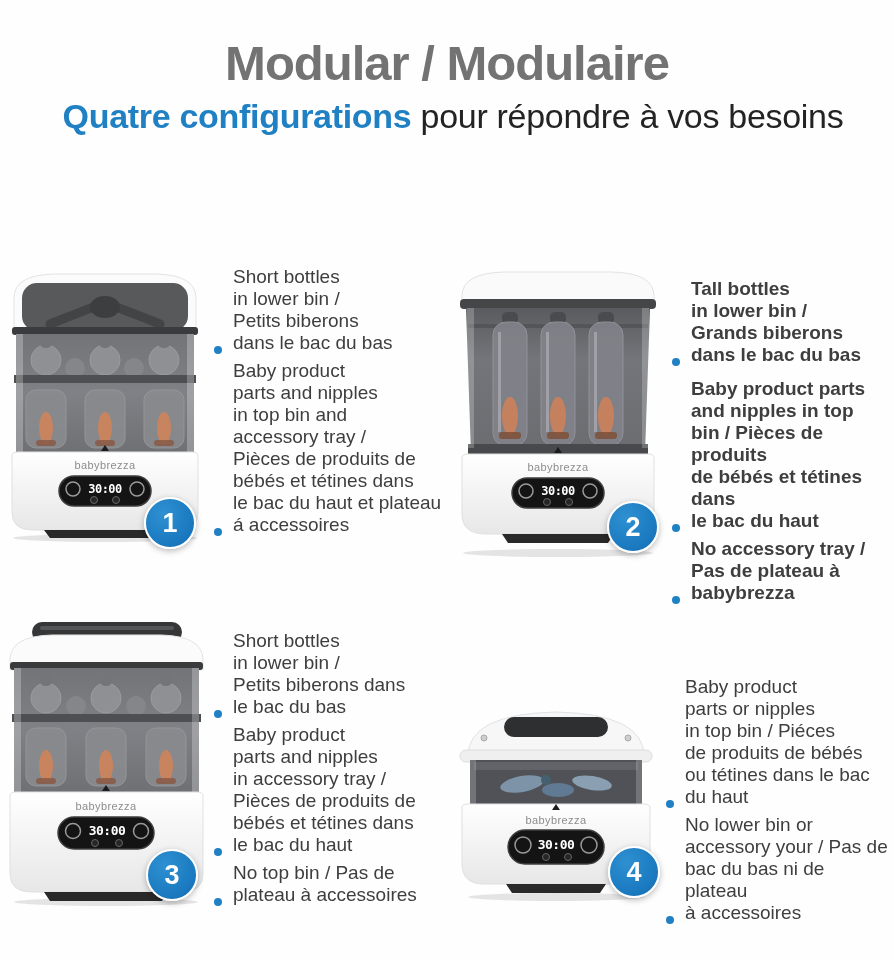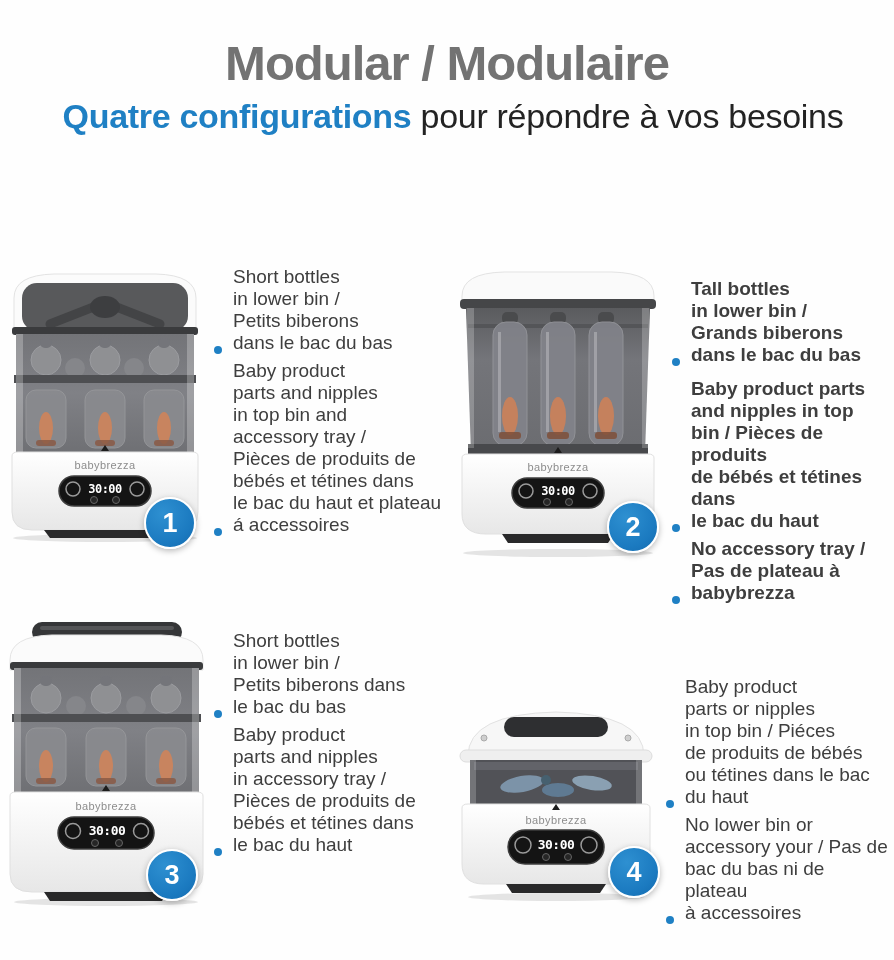--- a/index.html
+++ b/index.html
@@ -264,20 +264,25 @@
       </li>
     <li>
         <span class="dot"></span>
         <span class="btxt">Baby product
 parts and nipples
 in accessory tray /
 Pièces de produits de
 bébés et tétines dans
 le bac du haut</span>
       </li>
+    <li>
+        <span class="dot"></span>
+        <span class="btxt">No top bin / Pas de
+plateau à accessoires</span>
+      </li>
   </ul>
 
   <svg class="photo" style="left:450px;top:700px;" width="212" height="202" viewBox="0 0 212 202">
     <defs>
       <linearGradient id="g4base" x1="0" y1="0" x2="0" y2="1">
         <stop offset="0" stop-color="#ffffff"></stop>
           <stop offset="1" stop-color="#e7e7e7"></stop>
       </linearGradient>
     </defs>
     <ellipse cx="106" cy="197" rx="88" ry="4" fill="rgba(0,0,0,0.10)"></ellipse>

